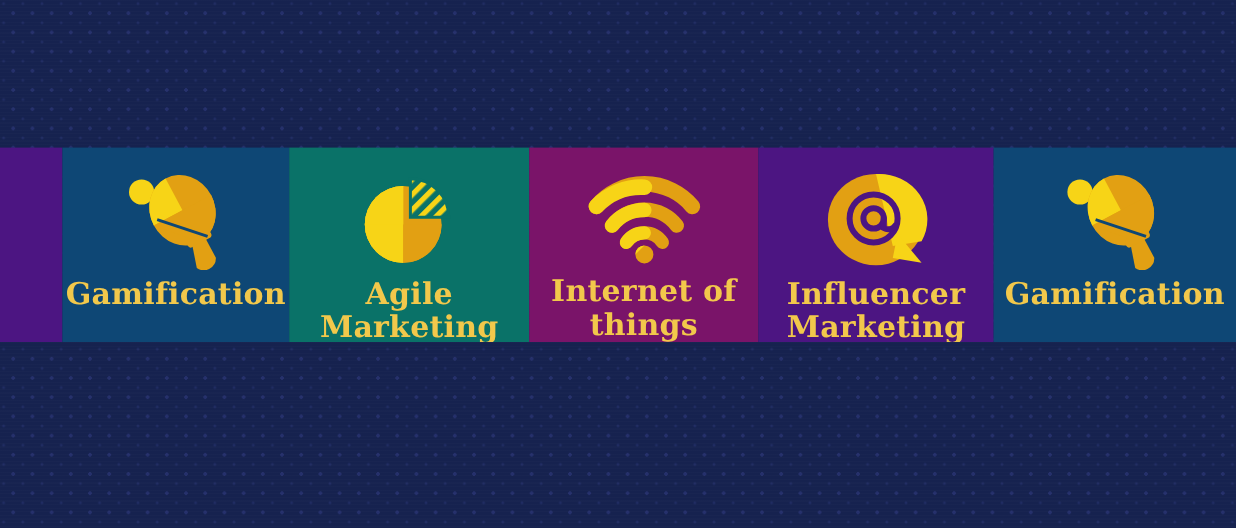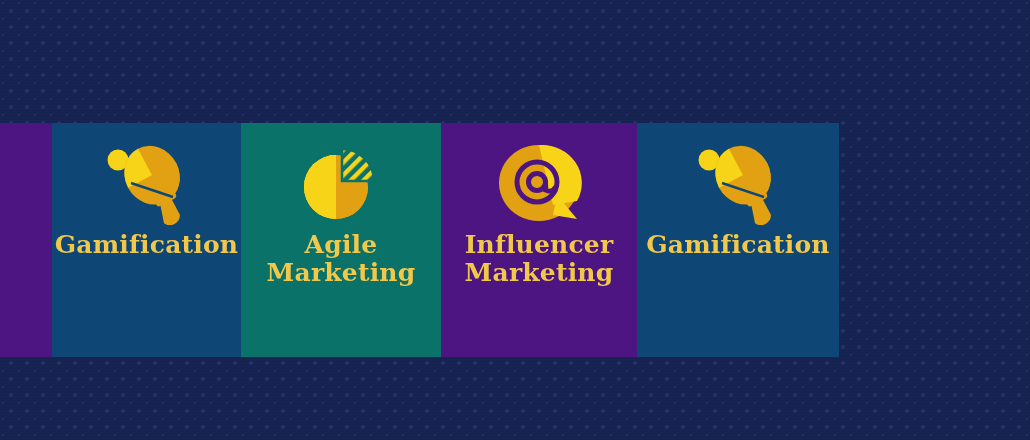--- a/index.html
+++ b/index.html
@@ -86,21 +86,21 @@
     padding: 0 6px;
     box-sizing: border-box;
   }
   .card-label.two-line { font-size: 25px; }
 </style>
 </head>
 <body>
 
 <div id="stage" style="background-color: rgb(22, 34, 79);">
 
-  <div id="carousel" style="top: 123px; height: 234px;">
+  <div id="carousel" style="top: 123px; height: 162px;">
 
     <div class="card clipped" style="width: 52px; background-color: rgb(76, 21, 130);">
       
     </div>
 
     <div class="card" style="width: 189px; background-color: rgb(14, 71, 117);">
       <div class="card-icon">
         <svg width="92" height="82" viewBox="0 0 92 82" aria-hidden="true">
           <circle cx="17" cy="17" r="10.5" fill="#f7d417"></circle>
           <g transform="rotate(-28 52 34)">
@@ -136,20 +136,38 @@
           <g transform="translate(6,-6)">
             <path d="M40 44 L40 12 A32 32 0 0 1 72 44 Z" fill="url(#stripes)"></path>
             <path d="M40 44 L40 12 A32 32 0 0 1 72 44 Z" fill="none" stroke="#0a7268" stroke-width="2.5"></path>
           </g>
         </svg>
       </div>
       <div class="card-label two-line">Agile
 Marketing</div>
     </div>
 
+    <div class="card" style="width: 191px; background-color: rgb(122, 20, 105);">
+      <div class="card-icon">
+        <svg width="100" height="74" viewBox="0 0 100 74" aria-hidden="true">
+          <g fill="none" stroke-linecap="round">
+            <path d="M10 26 A52 52 0 0 1 90 26" stroke="#e2a013" stroke-width="13"></path>
+            <path d="M10 26 A52 52 0 0 1 50 10" stroke="#f7d417" stroke-width="13"></path>
+            <path d="M23 42 A34 34 0 0 1 77 42" stroke="#e2a013" stroke-width="12"></path>
+            <path d="M23 42 A34 34 0 0 1 50 29" stroke="#f7d417" stroke-width="12"></path>
+            <path d="M35 56 A18 18 0 0 1 65 56" stroke="#e2a013" stroke-width="11"></path>
+            <path d="M35 56 A18 18 0 0 1 50 48" stroke="#f7d417" stroke-width="11"></path>
+          </g>
+          <circle cx="50" cy="66" r="7.5" fill="#e2a013"></circle>
+          <path d="M50 58.5 A7.5 7.5 0 0 0 42.5 66 Z" fill="#f7d417"></path>
+        </svg>
+      </div>
+      <div class="card-label two-line">Internet of
+things</div>
+    </div>
 
     <div class="card" style="width: 196px; background-color: rgb(76, 21, 130);">
       <div class="card-icon">
         <svg width="96" height="82" viewBox="0 0 96 82" aria-hidden="true">
           <path d="M48 2 A40 38 0 1 1 47.9 2 Z" fill="#e2a013"></path>
           <path d="M48 2 A40 38 0 0 1 86 58 L62 62 Z" fill="#f7d417"></path>
           <path d="M66 52 L86 76 L62 72 Z" fill="#f7d417"></path>
           <g fill="none" stroke="#4c1582" stroke-width="5">
             <circle cx="46" cy="39" r="20"></circle>
             <circle cx="46" cy="39" r="8.5"></circle>

